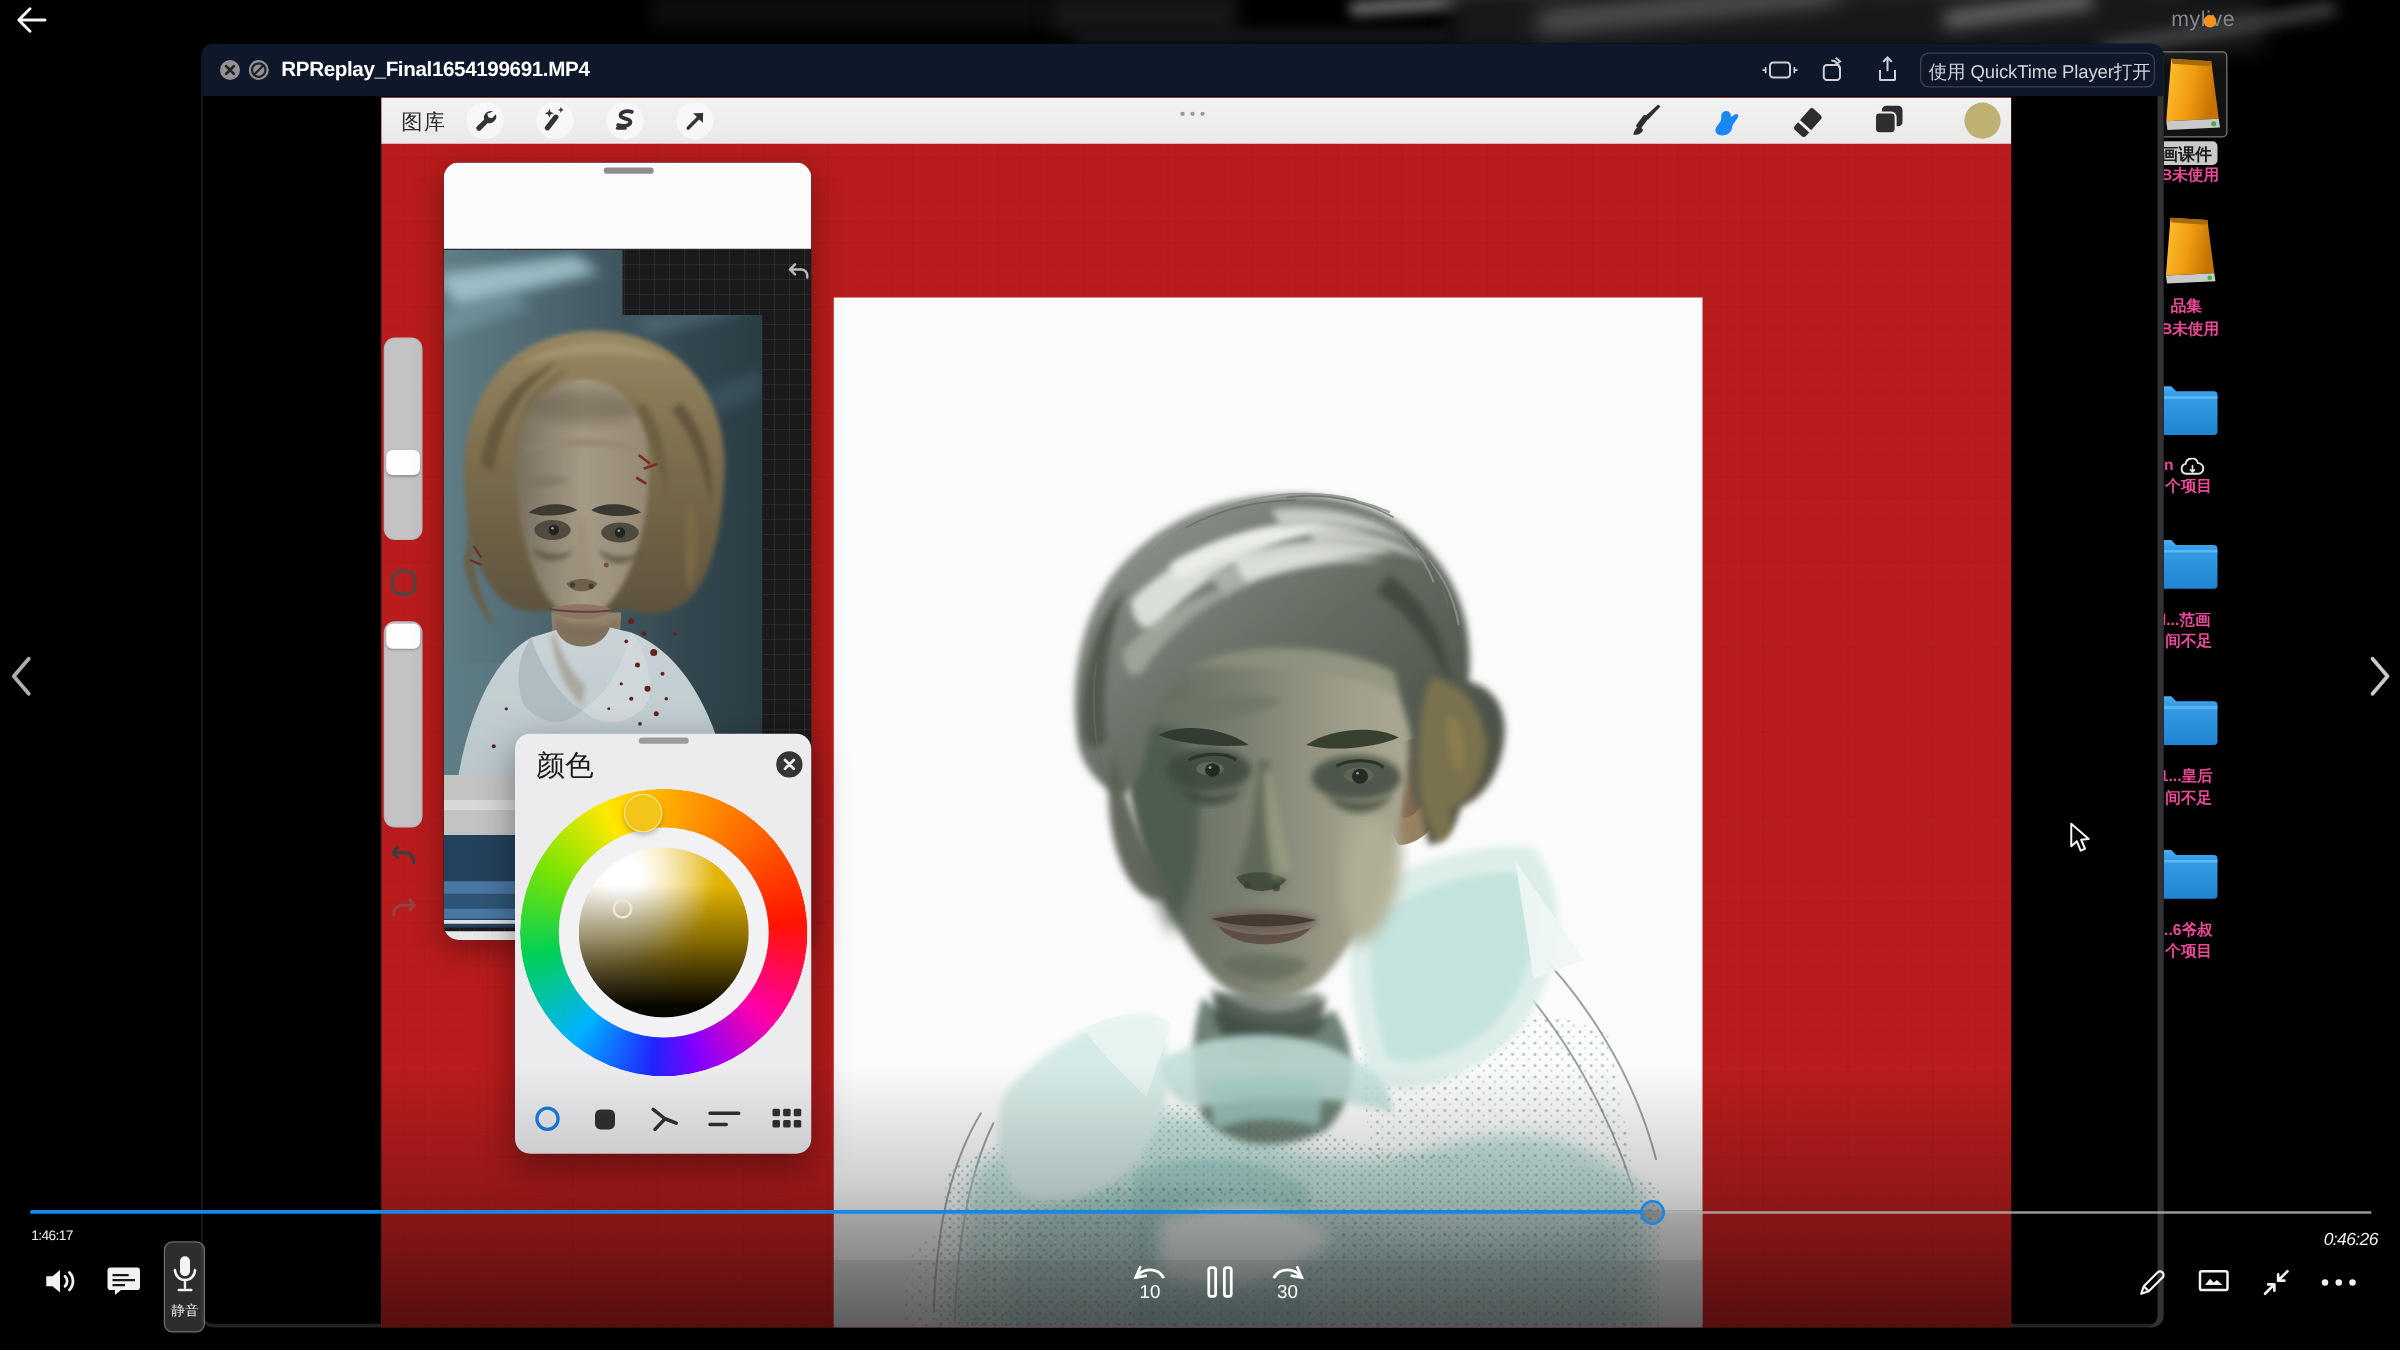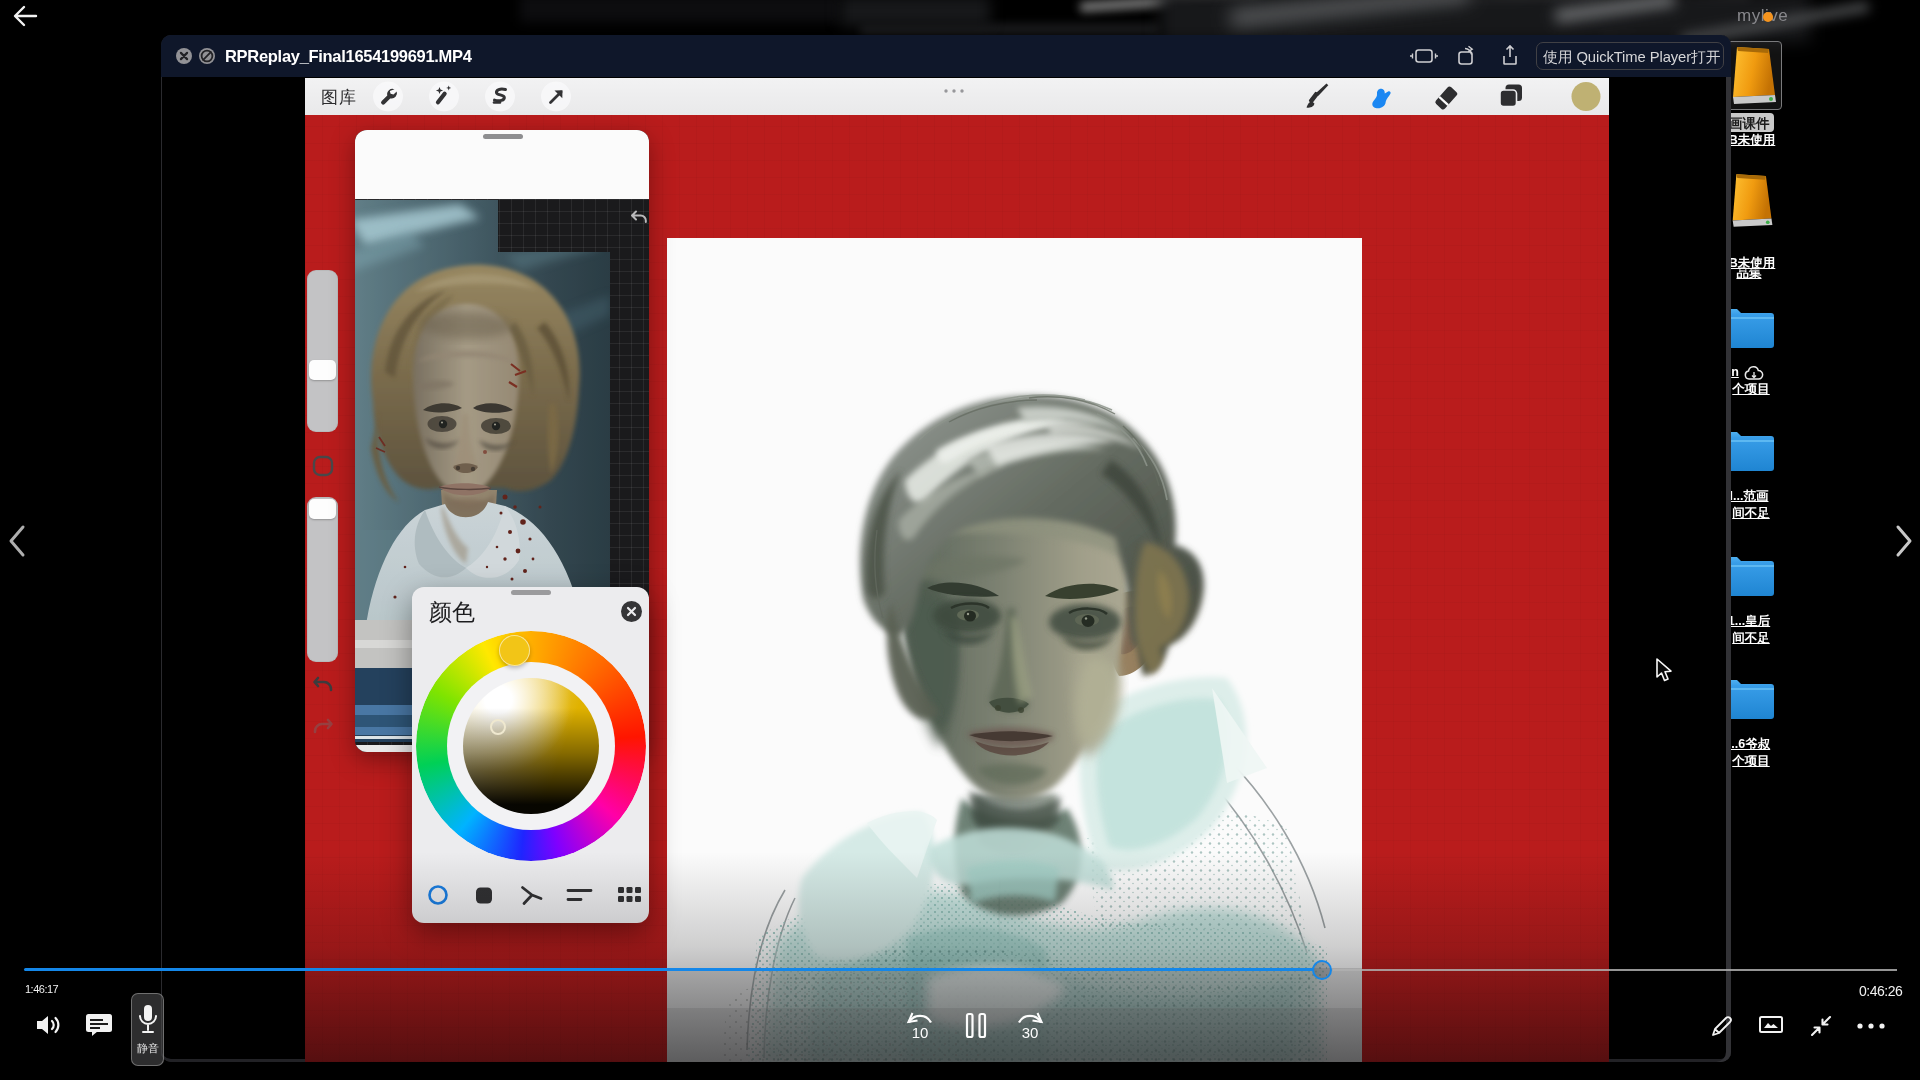--- a/index.html
+++ b/index.html
@@ -4,22 +4,22 @@
 <style>
   * { margin:0; padding:0; box-sizing:border-box; }
   html,body { width:1920px; height:1080px; background:#000; overflow:hidden;
     font-family:"Liberation Sans", sans-serif; }
   .abs { position:absolute; }
 
   
   #bgtop { position:absolute; left:0; top:0; width:1920px; height:36px; overflow:hidden; }
 
   
-  .dlabel { position:absolute; color:#ffffff; font-size:12.5px; font-weight:700;
-    text-align:center; width:70px; line-height:15px; text-shadow:0 1px 2px #000;text-decoration:underline; }
+  .dlabel { position:absolute; color:#ec4899; font-size:12.5px; font-weight:700;
+    text-align:center; width:70px; line-height:15px; text-shadow:0 1px 2px #000; }
 
   
   #win { position:absolute; left:161px; top:35px; width:1570px; height:1027px;
     background:#000; border-radius:10px; overflow:hidden;
     box-shadow: inset -5px 0 0 #323236, inset 0 -3px 0 #222226, inset 0 0 0 1px #2a2a2e; }
   #titlebar { position:absolute; left:0; top:0; width:100%; height:42px; background:#0f172a; }
   #video { position:absolute; left:144px; top:43px; width:1304px; height:984px;
     background:#b91c1c; overflow:hidden; }
   #video .grid { position:absolute; inset:0;
     background-image:
@@ -119,21 +119,21 @@
   </svg>
   <svg class="abs" style="left:1729px; top:171px;" width="48" height="60" viewBox="0 0 52 62">
     <path d="M8 2 L40 4 L46 50 L4 52 Z" fill="url(#od)"></path>
     <path d="M8 2 L40 4 L39 8 L9 6 Z" fill="#a86a08"></path>
     <path d="M4 52 L46 50 L47 57 L5 59 Z" fill="#c9c9c9"></path>
     <circle cx="42" cy="54" r="2" fill="#3fae4a"></circle>
   </svg>
   <div class="abs" style="left:1725px; top:113px; width:49px; height:19px; background:#c9c9c9; border-radius:4px;"></div>
   <div class="abs" style="left:1729px; top:115px; color:#1c1c1c; font-size:13.5px; font-weight:700;">画课件</div>
   <div class="dlabel" style="left:1717px; top:133px;">B未使用</div>
-  <div class="dlabel" style="left:1714px; top:238px;margin-top:28px;">品集</div>
+  <div class="dlabel" style="left:1714px; top:238px;">品集</div>
   <div class="dlabel" style="left:1717px; top:256px;">B未使用</div>
 
   <svg class="abs" style="left:1718px; top:305px;" width="58" height="45" viewBox="0 0 58 45">
     <defs>
       <linearGradient id="bf" x1="0" y1="0" x2="0" y2="1">
         <stop offset="0" stop-color="#4fb0f0"></stop>
           <stop offset="0.15" stop-color="#389de8"></stop>
           <stop offset="1" stop-color="#1f85d2"></stop>
       </linearGradient>
     </defs>
@@ -625,21 +625,21 @@
     <path d="M18 3 L6 17 L18 31" stroke="#aeaeae" stroke-width="3" fill="none" stroke-linecap="round" stroke-linejoin="round"></path>
   </svg>
   <svg class="abs" style="left:1892px; top:524px;" width="24" height="34" viewBox="0 0 24 34">
     <path d="M6 3 L18 17 L6 31" stroke="#c8c8c8" stroke-width="3" fill="none" stroke-linecap="round" stroke-linejoin="round"></path>
   </svg>
 
   <div id="timeline-gray"></div>
   <div id="timeline-blue"></div>
   <div id="thandle"></div>
   <div class="abs wtxt" style="left:25px; top:983px; font-size:11px; letter-spacing:-0.5px;">1:46:17</div>
-  <div class="abs wtxt" style="left:1859px; top:983px; font-size:14px; letter-spacing:-0.5px;">0:46:26</div>
+  <div class="abs wtxt" style="left:1859px; top:983px; font-size:14px; letter-spacing:-0.5px;font-style:italic;">0:46:26</div>
 
   <svg class="abs" style="left:34px; top:1012px;" width="30" height="26" viewBox="0 0 30 26">
     <path d="M3 9 H8 L14 4 V22 L8 17 H3 Z" fill="#f2f2f2"></path>
     <path d="M18 9 a5.5 5.5 0 0 1 0 8 M21.5 6 a10 10 0 0 1 0 14" stroke="#f2f2f2" stroke-width="2.2" fill="none" stroke-linecap="round"></path>
   </svg>
 
   <svg class="abs" style="left:84px; top:1011px;" width="30" height="28" viewBox="0 0 30 28">
     <rect x="2" y="3" width="26" height="18" rx="2.5" fill="#f2f2f2"></rect>
     <path d="M8 25 l0 -5 6 0 z" fill="#f2f2f2"></path>
     <path d="M6 9 h13 M6 13 h18 M6 17 h10" stroke="#1a1a1a" stroke-width="1.8"></path>

